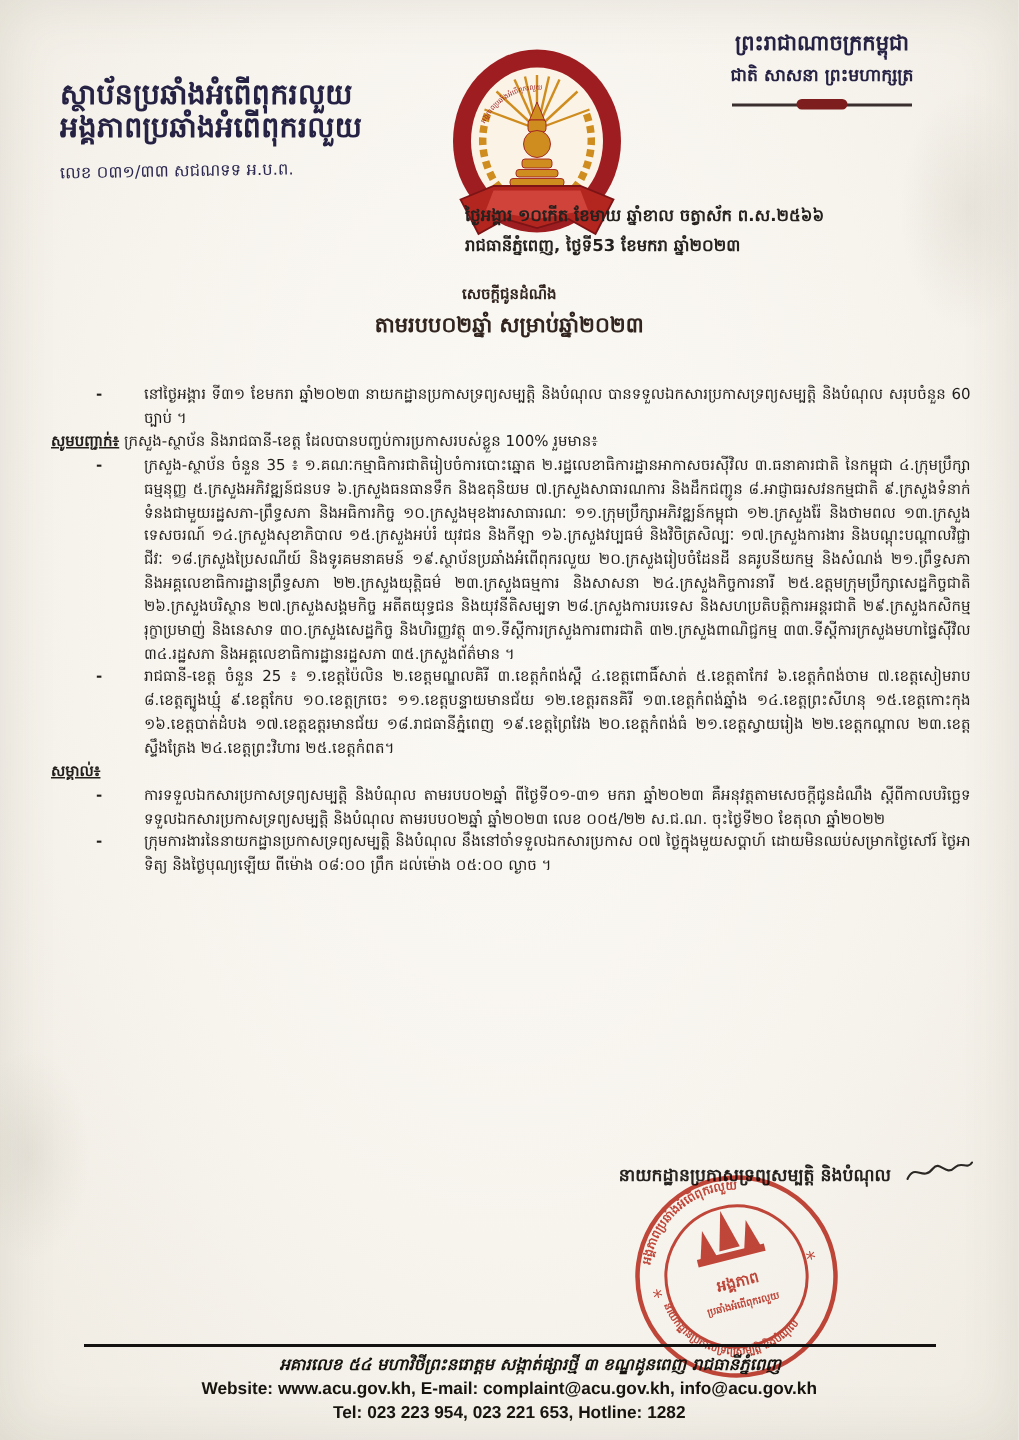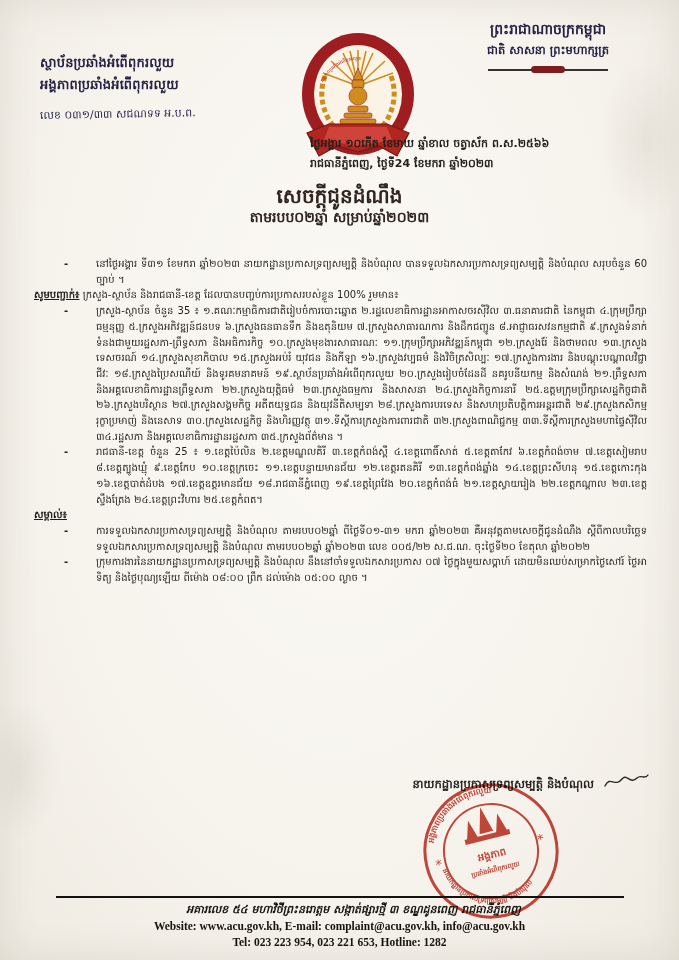--- a/index.html
+++ b/index.html
@@ -12,37 +12,37 @@
     font-family:"DejaVu Sans", sans-serif;
     color:#201d1b;
     overflow:hidden;
   }
   .page::after{
     content:"";position:absolute;inset:0;pointer-events:none;
     box-shadow:inset 0 0 40px rgba(90,80,60,.12);
   }
   
   .letterhead{position:absolute;left:40px;top:52px;width:230px;color:#262244;}
-  .lh-line{font-weight:bold;font-size:13px;line-height:22px;letter-spacing:.2px;}
+  .lh-line{font-weight:bold;font-size:19px;line-height:22px;letter-spacing:.2px;}
   .lh-ref{font-size:11px;margin-top:10px;color:#2b2750;transform:rotate(-1deg);}
   
   .logo{position:absolute;left:295px;top:28px;width:127px;height:142px;}
   
   .kingdom{position:absolute;left:430px;top:18px;width:236px;text-align:center;color:#262244;}
   .kg1{font-weight:bold;font-size:14px;line-height:22px;text-align:center;}
   .kg2{font-weight:bold;font-size:11.5px;line-height:20px;}
   .divider{margin:6px auto 0;width:120px;height:8px;position:relative;}
   .divider .bar{position:absolute;top:3px;left:0;right:0;height:1.6px;background:#3a2f2f;}
   .divider .knot{position:absolute;top:0;left:50%;transform:translateX(-50%);width:34px;height:7px;border-radius:4px;background:#7d1d1d;}
   
   .dates{position:absolute;left:310px;top:134px;width:360px;text-align:left;}
   .date-line{font-size:11px;font-weight:bold;line-height:20px;color:#24211f;}
   
   .title-block{position:absolute;left:60px;top:186px;width:559px;text-align:center;color:#32241e;}
-  .t1{font-weight:bold;font-size:20px;line-height:21px;}
+  .t1{font-weight:bold;font-size:10px;line-height:21px;}
   .t2{font-weight:bold;font-size:14px;line-height:20px;}
   
   .content{position:absolute;left:34px;top:256px;width:613px;height:518px;overflow:hidden;
            font-size:10px;line-height:15.7px;text-align:justify;}
   .intro{margin:0;text-indent:30px;}
   .bullet{position:relative;padding-left:62px;margin:0;}
   .bullet::before{content:"-";position:absolute;left:30px;top:0;font-weight:bold;}
   .clarify{margin:0;}
   .lead-underline{font-weight:bold;text-decoration:underline;}
   .remark-head{margin:0;font-weight:bold;text-decoration:underline;}
@@ -50,21 +50,21 @@
   .signature{position:absolute;right:30px;top:772px;text-align:right;}
   .sig-title{display:inline-block;font-weight:bold;font-size:11.5px;color:#262320;}
   .sig-squiggle{display:inline-block;vertical-align:middle;margin-left:4px;}
   
   .stamp{position:absolute;left:420px;top:780px;width:142px;height:142px;
          mix-blend-mode:multiply;opacity:.93;}
   
   .footer{position:absolute;left:0;bottom:10px;width:679px;text-align:center;}
   .footer-rule{width:568px;margin:0 auto 4px;border-top:2.4px solid #141210;}
   .f-khmer{font-size:11px;font-weight:bold;font-style:italic;line-height:16px;color:#17140f;padding-left:28px;}
-  .f-latin{font-family:Liberation Serif, serif;font-weight:bold;font-size:11.5px;line-height:16px;color:#17140f;}
+  .f-latin{font-family:Liberation Sans, sans-serif;font-weight:bold;font-size:11.5px;line-height:16px;color:#17140f;}
   
   .smudge{position:absolute;pointer-events:none;border-radius:50%;
           background:radial-gradient(closest-side, rgba(120,110,90,.10), rgba(120,110,90,0));}
 </style>
 </head>
 <body>
 
 <div class="page">
 
   <div class="smudge" style="left:600px;top:60px;width:90px;height:160px;"></div>
@@ -121,21 +121,21 @@
     <div class="kg1">ព្រះរាជាណាចក្រកម្ពុជា</div>
     <div class="kg2">ជាតិ សាសនា ព្រះមហាក្សត្រ</div>
     <div class="divider">
       <div class="bar"></div>
         <div class="knot"></div>
     </div>
   </div>
 
   <div class="dates">
     <div class="date-line">ថ្ងៃអង្គារ ១០កើត ខែមាឃ ឆ្នាំខាល ចត្វាស័ក ព.ស.២៥៦៦</div>
-    <div class="date-line">រាជធានីភ្នំពេញ, ថ្ងៃទី24 ខែមករា ឆ្នាំ២០២៣</div>
+    <div class="date-line">រាជធានីភ្នំពេញ, ថ្ងៃទី53 ខែមករា ឆ្នាំ២០២៣</div>
   </div>
 
   <div class="title-block">
     <div class="t1">សេចក្ដីជូនដំណឹង</div>
     <div class="t2">តាមរបប០២ឆ្នាំ សម្រាប់ឆ្នាំ២០២៣</div>
   </div>
 
   <div class="content">
     <p class="bullet">នៅថ្ងៃអង្គារ ទី៣១ ខែមករា ឆ្នាំ២០២៣ នាយកដ្ឋានប្រកាសទ្រព្យសម្បត្តិ និងបំណុល បានទទួលឯកសារប្រកាសទ្រព្យសម្បត្តិ និងបំណុល សរុបចំនួន 60 ច្បាប់ ។</p>
     <p class="clarify"><span class="lead-underline">សូមបញ្ជាក់៖</span><span> ក្រសួង-ស្ថាប័ន និងរាជធានី-ខេត្ត ដែលបានបញ្ចប់ការប្រកាសរបស់ខ្លួន 100% រួមមាន៖</span></p>

